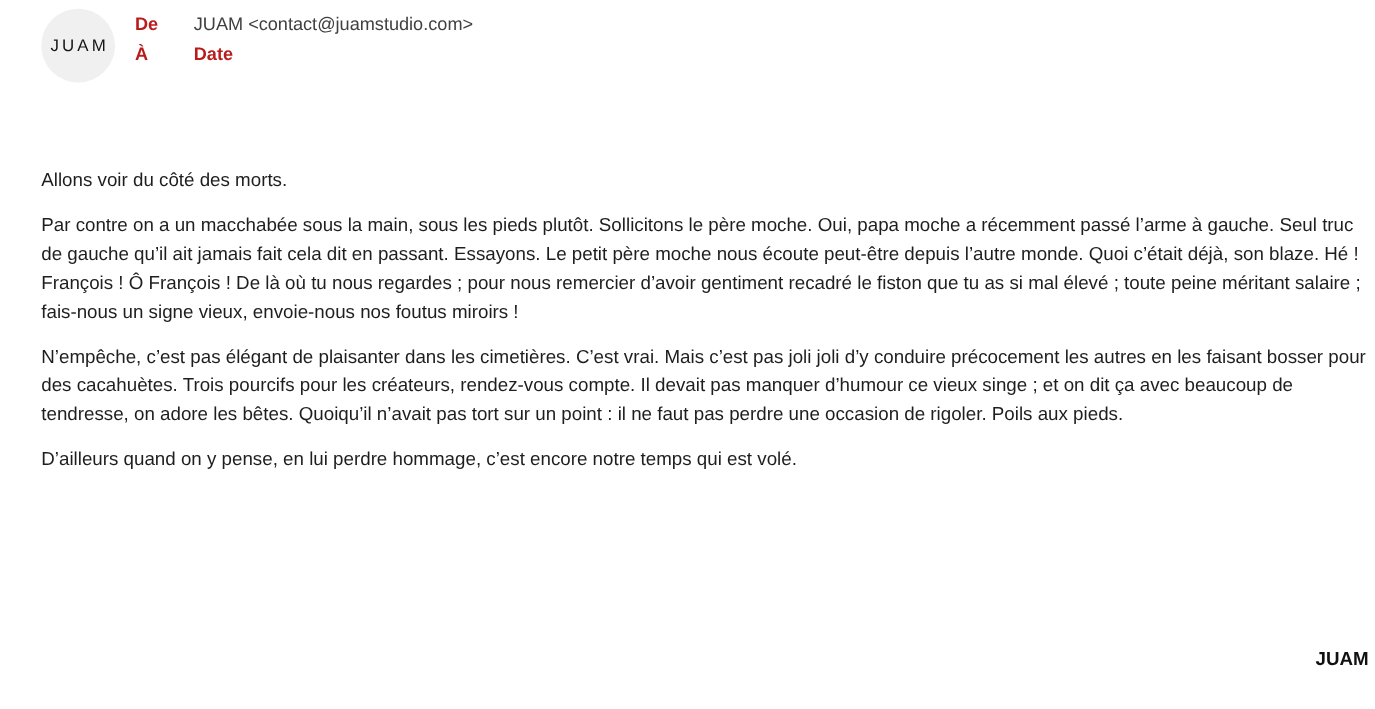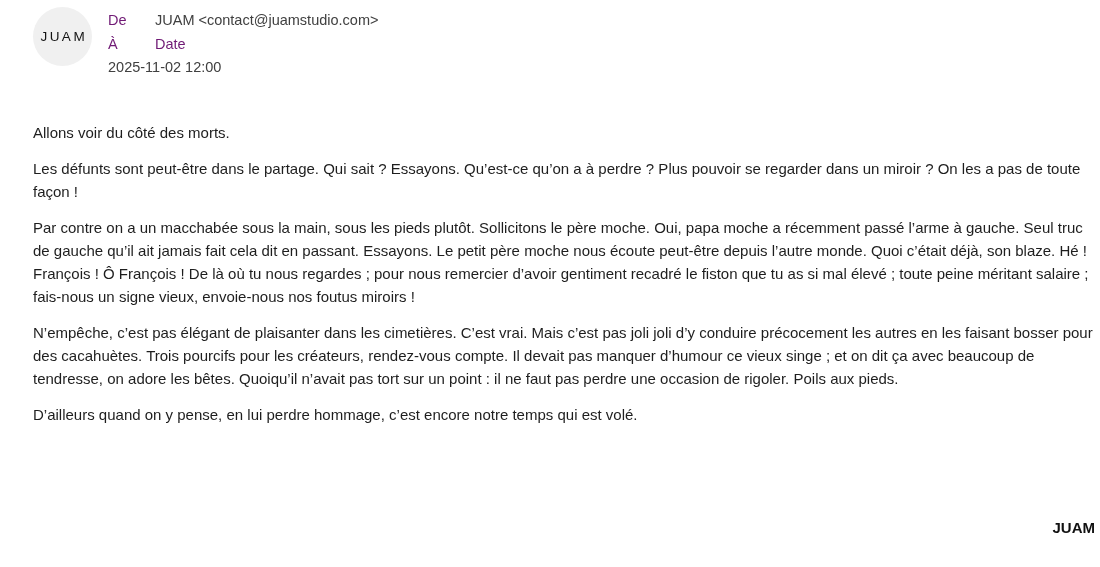--- a/index.html
+++ b/index.html
@@ -23,22 +23,22 @@
     padding-left: 2.5px; 
     color: #141414;
     font-weight: 500;
   }
   .meta {
     position: absolute; left: 108px; top: 9px;
     display: grid;
     grid-template-columns: 47px auto;
   }
   .meta .label {
-    font-weight: 400;
-    color: #701a75;
+    font-weight: 700;
+    color: #b91c1c;
     font-size: 14.5px;
     line-height: 23.5px;
     white-space: nowrap;
   }
   .meta .value {
     color: #404040;
     font-size: 14.5px;
     line-height: 23.5px;
     white-space: nowrap;
   }
@@ -46,44 +46,42 @@
     position: absolute; top: 121px; left: 0; right: 0;
     padding: 0 4px 0 33px;
   }
   .email-body p {
     margin: 13px 0;
     font-size: 15px;
     line-height: 23px;
     color: #1e1e1e;
     text-align: left;
   }
-  .email-body p:first-child { margin-top: 0; }
+  .email-body p:first-child { margin-top: 12px; }
   .signature {
     position: absolute; top: 519px; right: 5px;
     font-size: 15px;
     font-weight: 700;
     color: #111111;
   }
 </style>
 </head>
 <body>
 
 <div class="logo-circle">
   <span class="logo-text">JUAM</span>
 </div>
 
 <div class="meta">
   <span class="label">De</span>
   <span class="value">JUAM &lt;contact@juamstudio.com&gt;</span>
   <span class="label">À</span>
   <span class="label">Date</span>
-  <span class="value">2025-11-02 12:00</span>
 </div>
 
 <div class="email-body">
   <p>Allons voir du côté des morts.</p>
-  <p>Les défunts sont peut-être dans le partage. Qui sait&nbsp;? Essayons. Qu’est-ce qu’on a à perdre&nbsp;? Plus pouvoir se regarder dans un miroir&nbsp;? On les a pas de toute façon&nbsp;!</p>
   <p>Par contre on a un macchabée sous la main, sous les pieds plutôt. Sollicitons le père moche. Oui, papa moche a récemment passé l’arme à gauche. Seul truc de gauche qu’il ait jamais fait cela dit en passant. Essayons. Le petit père moche nous écoute peut-être depuis l’autre monde. Quoi c’était déjà, son blaze. Hé&nbsp;! François&nbsp;! Ô François&nbsp;! De là où tu nous regardes&nbsp;; pour nous remercier d’avoir gentiment recadré le fiston que tu as si mal élevé&nbsp;; toute peine méritant salaire&nbsp;; fais-nous un signe vieux, envoie-nous nos foutus miroirs&nbsp;!</p>
   <p>N’empêche, c’est pas élégant de plaisanter dans les cimetières. C’est vrai. Mais c’est pas joli joli d’y conduire précocement les autres en les faisant bosser pour des cacahuètes. Trois pourcifs pour les créateurs, rendez-vous compte. Il devait pas manquer d’humour ce vieux singe&nbsp;; et on dit ça avec beaucoup de tendresse, on adore les bêtes. Quoiqu’il n’avait pas tort sur un point&nbsp;: il ne faut pas perdre une occasion de rigoler. Poils aux pieds.</p>
   <p>D’ailleurs quand on y pense, en lui perdre hommage, c’est encore notre temps qui est volé.</p>
 </div>
 
 <div class="signature">JUAM</div>
 
 </body></html>

